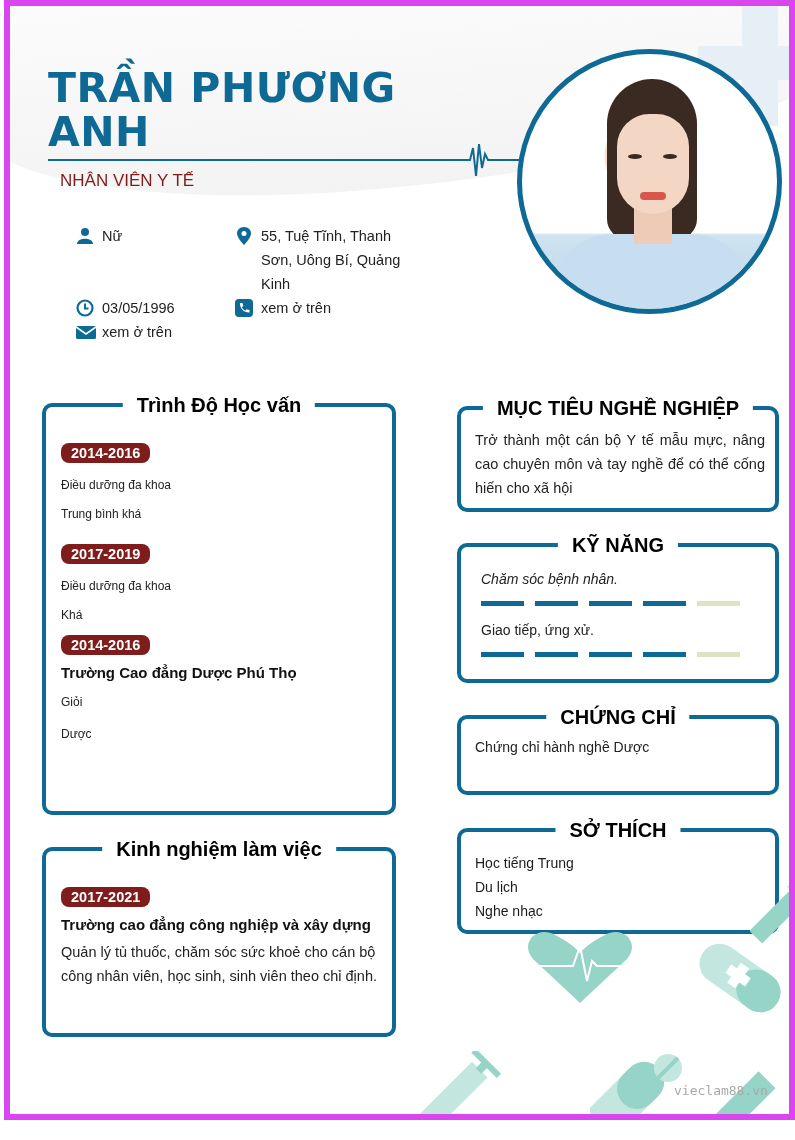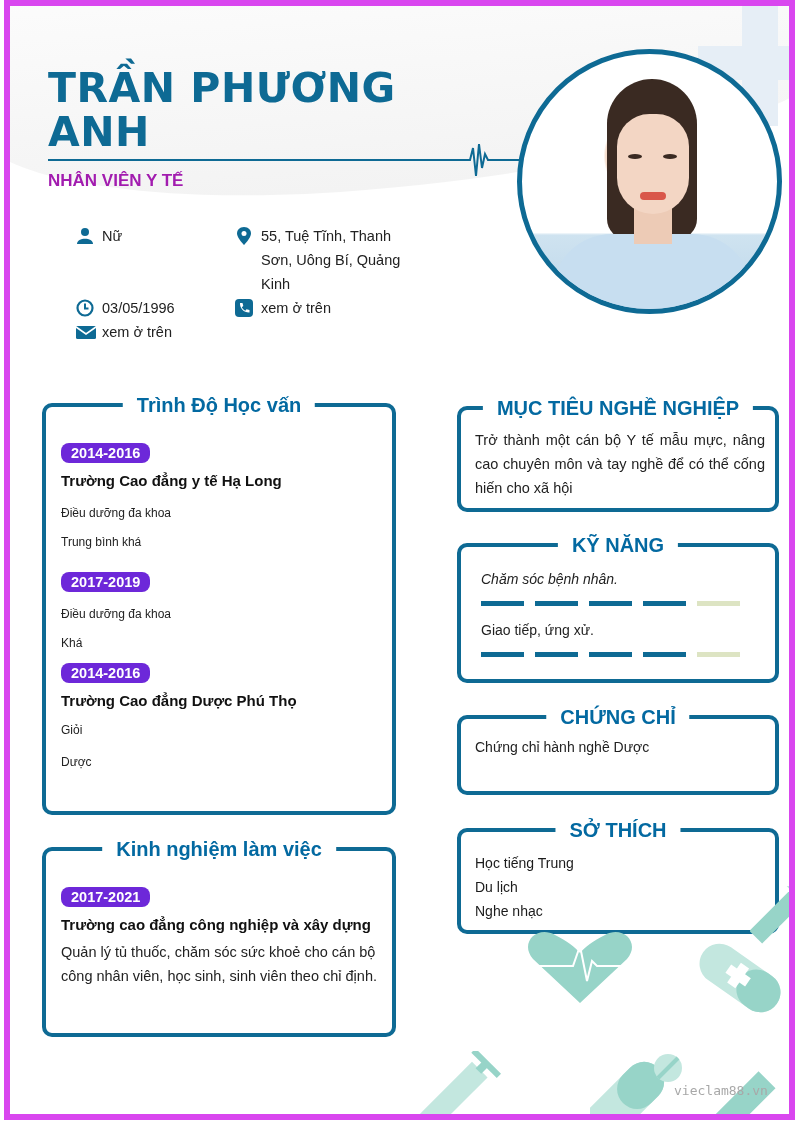--- a/index.html
+++ b/index.html
@@ -20,21 +20,21 @@
 
   .name {
     position: absolute; left: 38px; top: 60px; width: 420px;
     font-family: "DejaVu Sans", sans-serif; font-weight: bold; font-size: 41px; line-height: 44px;
     color: #0e6a94; letter-spacing: 0.5px;
   }
   .title-line { position: absolute; left: 38px; top: 153px; width: 420px; height: 2px; background: #0e6a94; }
   .ecg { position: absolute; left: 452px; top: 130px; }
   .title-line2 { position: absolute; left: 486px; top: 153px; width: 30px; height: 2px; background: #0e6a94; }
   .job {
-    position: absolute; left: 38px; top: 165px; font-weight: bold; font-size: 17px; color: #a21caf;
+    position: absolute; left: 50px; top: 165px; font-weight: normal; font-size: 17px; color: #7f1d1d;
   }
 
   .photo {
     position: absolute; left: 507px; top: 43px; width: 265px; height: 265px; border-radius: 50%;
     border: 5px solid #0e6a94; overflow: hidden;
     background: radial-gradient(circle at 50% 40%, #f5dccb 0 22%, transparent 23%),
                 linear-gradient(180deg, #ffffff 0%, #ffffff 70%, #cfe3f0 71%, #bcd6ea 100%);
   }
   .hair { position: absolute; left: 85px; top: 25px; width: 90px; height: 160px; background: #3a2a22; border-radius: 45px 45px 20px 20px; }
   .face { position: absolute; left: 95px; top: 60px; width: 72px; height: 100px; background: #f3d6c4; border-radius: 36px 36px 40px 40px; }
@@ -45,25 +45,25 @@
 
   .info { position: absolute; font-size: 14.5px; line-height: 24px; color: #222; }
   .info .ico { position: absolute; left: 0; top: 3px; width: 18px; height: 18px; color: #0e6a94; }
   .info .txt { position: absolute; left: 26px; top: 0; }
 
   .box {
     position: absolute; border: 4px solid #0e6a94; border-radius: 10px; background: #fff;
   }
   .box-title {
     position: absolute; top: -17px; background: #fff; padding: 0 14px;
-    font-weight: bold; font-size: 20px; line-height: 30px; color: #0369a1; white-space: nowrap;
+    font-weight: bold; font-size: 20px; line-height: 30px; color: #000000; white-space: nowrap;
     transform: translateX(-50%); left: 50%;
   }
   .badge {
-    display: inline-block; background: #6d28d9; color: #fff; font-weight: bold; font-size: 14.5px;
+    display: inline-block; background: #7f1d1d; color: #fff; font-weight: bold; font-size: 14.5px;
     line-height: 20px; padding: 0 10px; border-radius: 8px;
   }
   .school { font-weight: bold; font-size: 15px; line-height: 20px; margin-top: 8px; color: #111; }
   .line { font-size: 12px; line-height: 20px; color: #222; margin-top: 9px; }
   .para { font-size: 14.5px; line-height: 24px; color: #222; }
 
   .skill-name { font-size: 14px; color: #222; }
   .bars { display: flex; gap: 11px; margin-top: 14px; }
   .bar { width: 43px; height: 5px; background: #0e6a94; }
   .bar.off { background: #dde4c3; }
@@ -133,21 +133,20 @@
         <path d="M5 4 L7.5 4 L8.3 7 L6.8 8.2 C7.6 9.8 8.7 10.9 10.3 11.7 L11.5 10.2 L14.5 11 L14.5 13.5 C9 13.8 4.7 9.5 5 4 Z" fill="#fff"></path>
       </svg>
     <span class="txt">xem ở trên</span>
   </div>
 
   <div class="box" style="left:32px; top:397px; width:354px; height:412px;">
     <div class="box-title">Trình Độ Học vấn</div>
     <div style="position:absolute; left:15px; top:36px; right:10px;">
       <div>
         <span class="badge">2014-2016</span>
-        <div class="school">Trường Cao đẳng y tế Hạ Long</div>
         <div class="line" style="margin-top:12px">Điều dưỡng đa khoa</div>
         <div class="line">Trung bình khá</div>
       </div>
       <div style="margin-top:20px">
         <span class="badge">2017-2019</span>
         <div class="line" style="margin-top:12px">Điều dưỡng đa khoa</div>
         <div class="line">Khá</div>
       </div>
       <div style="margin-top:10px">
         <span class="badge">2014-2016</span>

